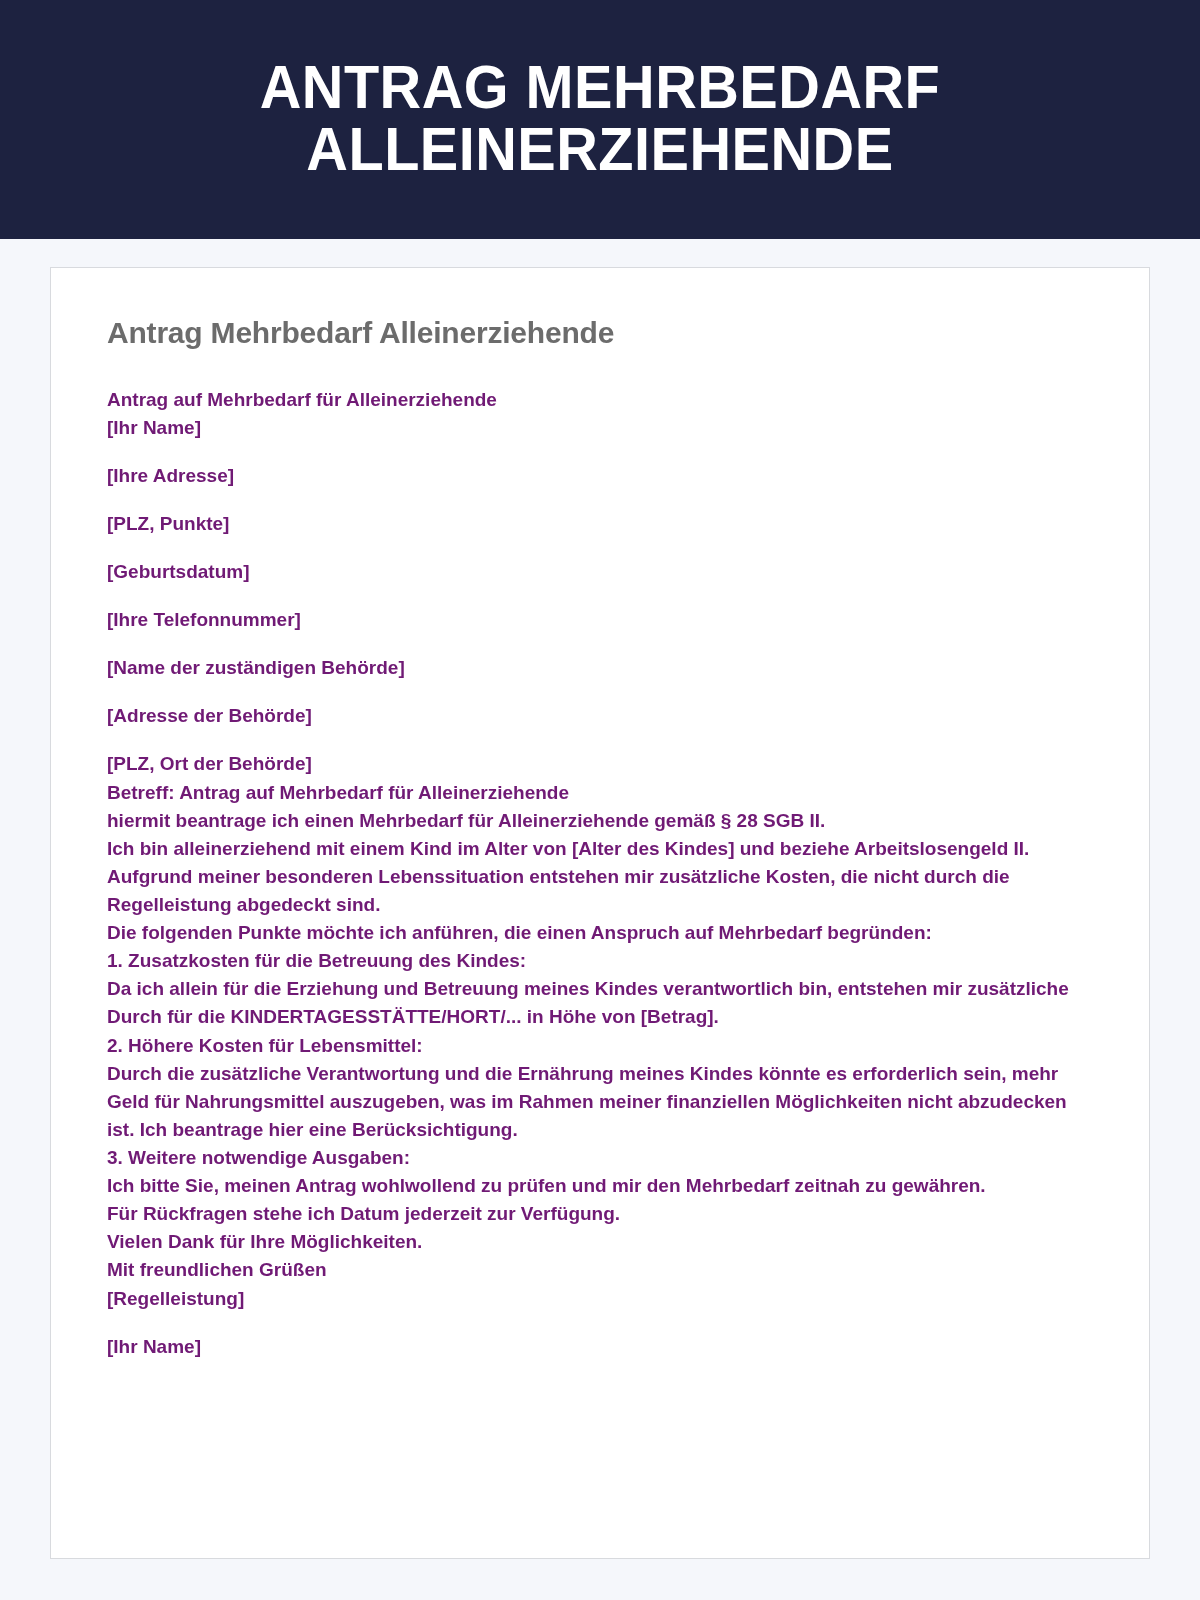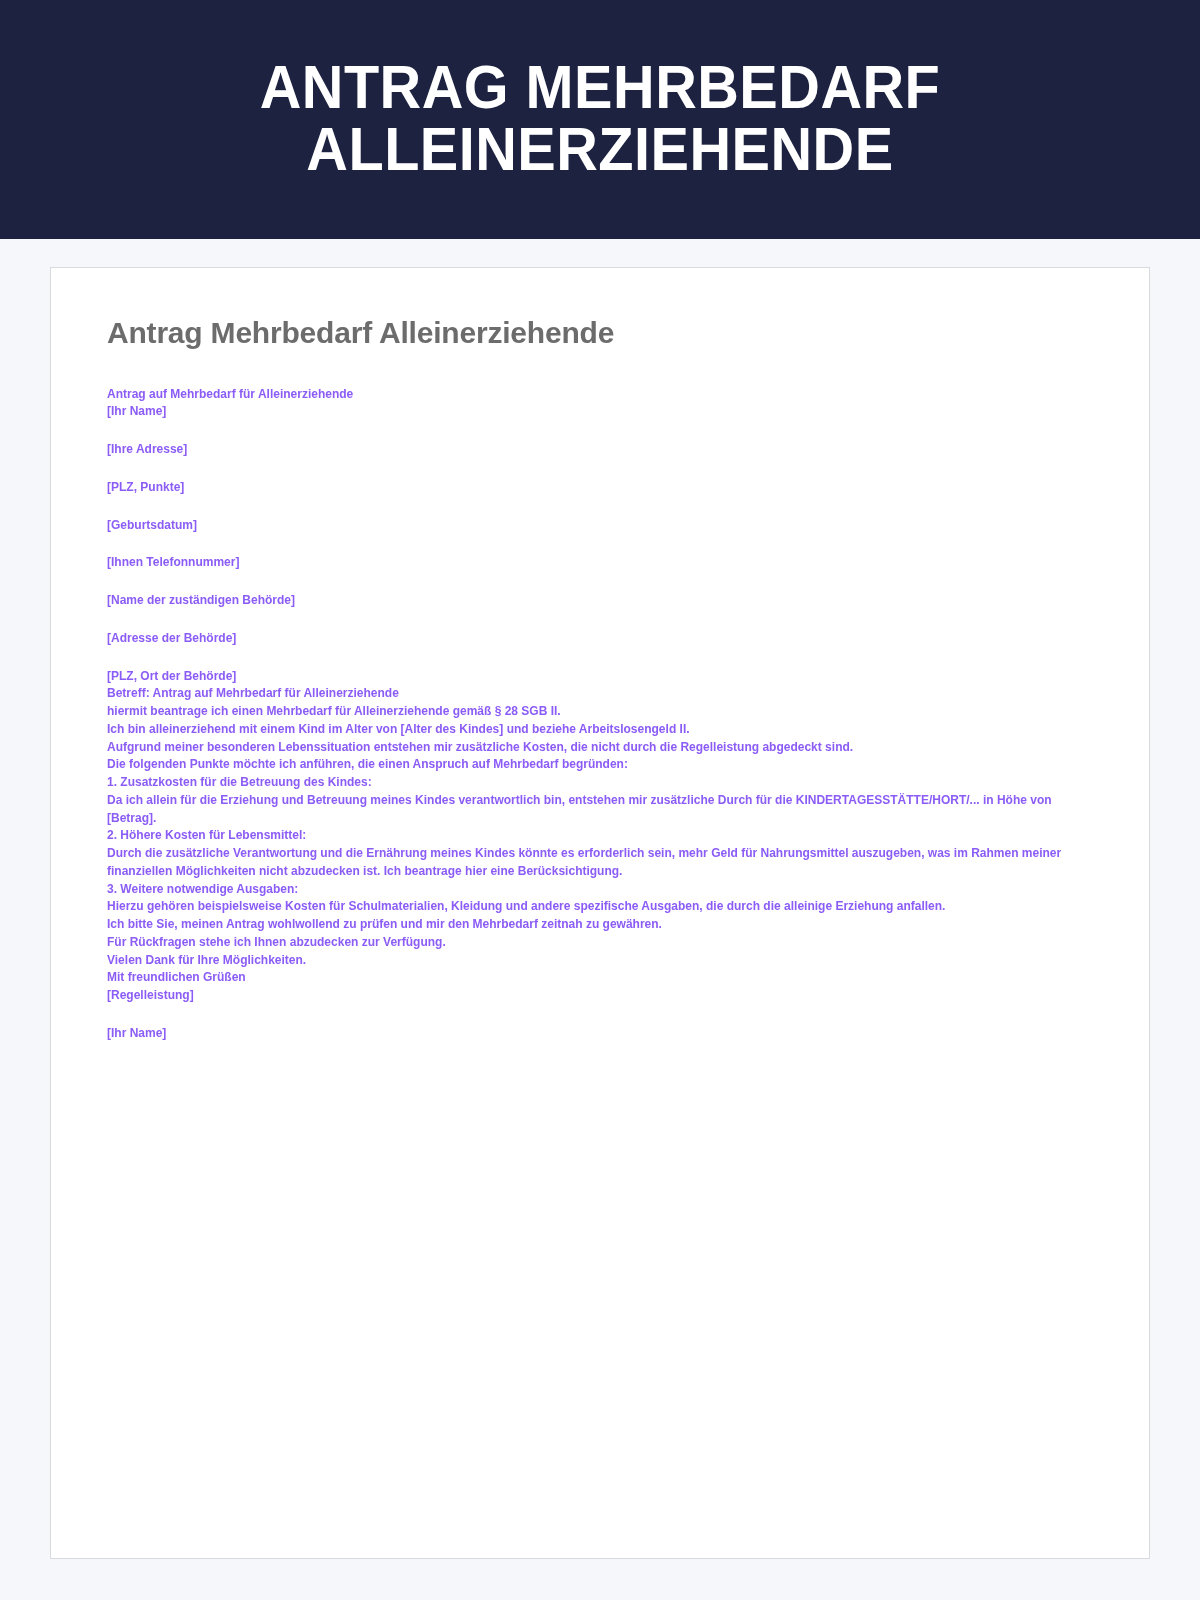--- a/index.html
+++ b/index.html
@@ -54,22 +54,22 @@
     color: #6c6c6c;
     font-size: 30px;
     font-weight: 700;
     line-height: 1.25;
     margin: 0 0 34px 0;
     letter-spacing: -0.2px;
   }
 
   
   .letter {
-    color: #8b5cf6;
-    font-size: 12px;
+    color: #701a75;
+    font-size: 19px;
     font-weight: 700;
     line-height: 1.48;
   }
   .letter p {
     margin: 0 0 20px 0;
   }
   .letter p:last-child {
     margin-bottom: 0;
   }
   .letter .line {
@@ -96,43 +96,42 @@
         <p>
           <span class="line">[Ihre Adresse]</span>
         </p>
         <p>
           <span class="line">[PLZ, Punkte]</span>
         </p>
         <p>
           <span class="line">[Geburtsdatum]</span>
         </p>
         <p>
-          <span class="line">[Ihnen Telefonnummer]</span>
+          <span class="line">[Ihre Telefonnummer]</span>
         </p>
         <p>
           <span class="line">[Name der zuständigen Behörde]</span>
         </p>
         <p>
           <span class="line">[Adresse der Behörde]</span>
         </p>
         <p>
           <span class="line">[PLZ, Ort der Behörde]</span>
           <span class="line">Betreff: Antrag auf Mehrbedarf für Alleinerziehende</span>
           <span class="line">hiermit beantrage ich einen Mehrbedarf für Alleinerziehende gemäß § 28 SGB II.</span>
           <span class="line">Ich bin alleinerziehend mit einem Kind im Alter von [Alter des Kindes] und beziehe Arbeitslosengeld II.</span>
           <span class="line">Aufgrund meiner besonderen Lebenssituation entstehen mir zusätzliche Kosten, die nicht durch die Regelleistung abgedeckt sind.</span>
           <span class="line">Die folgenden Punkte möchte ich anführen, die einen Anspruch auf Mehrbedarf begründen:</span>
           <span class="line">1. Zusatzkosten für die Betreuung des Kindes:</span>
           <span class="line">Da ich allein für die Erziehung und Betreuung meines Kindes verantwortlich bin, entstehen mir zusätzliche Durch für die KINDERTAGESSTÄTTE/HORT/... in Höhe von [Betrag].</span>
           <span class="line">2. Höhere Kosten für Lebensmittel:</span>
           <span class="line">Durch die zusätzliche Verantwortung und die Ernährung meines Kindes könnte es erforderlich sein, mehr Geld für Nahrungsmittel auszugeben, was im Rahmen meiner finanziellen Möglichkeiten nicht abzudecken ist. Ich beantrage hier eine Berücksichtigung.</span>
           <span class="line">3. Weitere notwendige Ausgaben:</span>
-          <span class="line">Hierzu gehören beispielsweise Kosten für Schulmaterialien, Kleidung und andere spezifische Ausgaben, die durch die alleinige Erziehung anfallen.</span>
           <span class="line">Ich bitte Sie, meinen Antrag wohlwollend zu prüfen und mir den Mehrbedarf zeitnah zu gewähren.</span>
-          <span class="line">Für Rückfragen stehe ich Ihnen abzudecken zur Verfügung.</span>
+          <span class="line">Für Rückfragen stehe ich Datum jederzeit zur Verfügung.</span>
           <span class="line">Vielen Dank für Ihre Möglichkeiten.</span>
           <span class="line">Mit freundlichen Grüßen</span>
           <span class="line">[Regelleistung]</span>
         </p>
         <p>
           <span class="line">[Ihr Name]</span>
         </p>
       </div>
   </article>
 </main>

